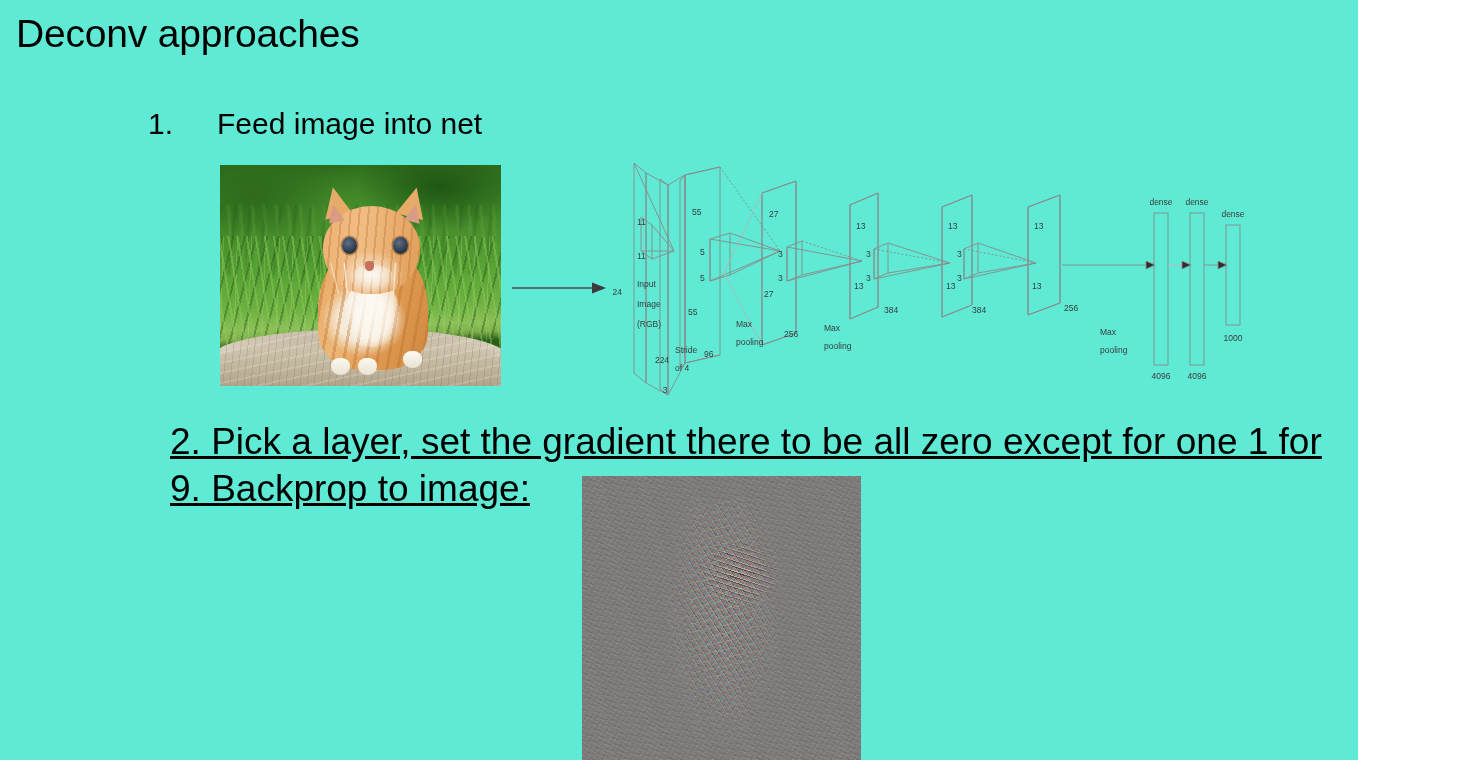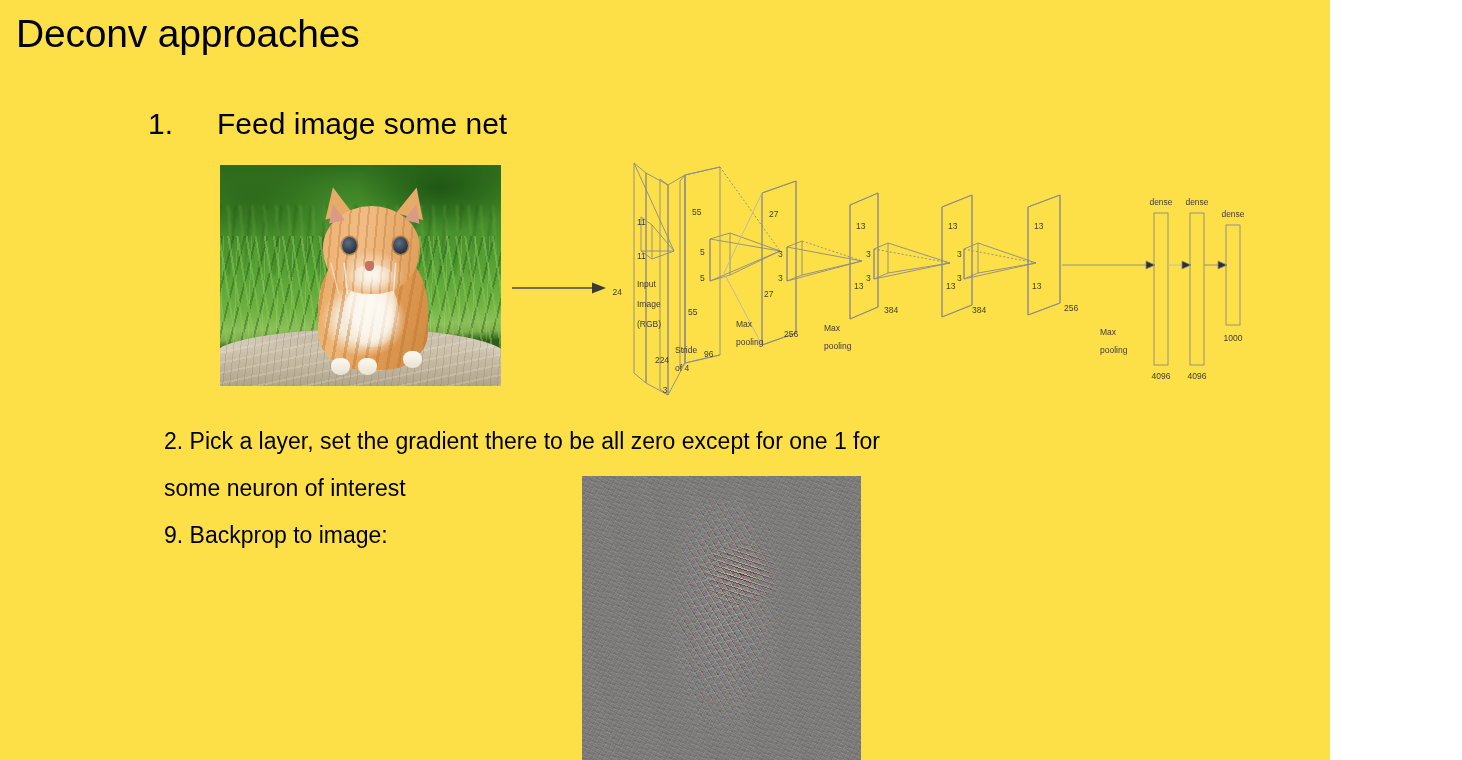--- a/index.html
+++ b/index.html
@@ -9,22 +9,23 @@
     background: #ffffff;
   }
   body {
     font-family: "Liberation Sans", sans-serif;
     color: #000000;
   }
   #slide {
     position: relative;
     width: 1330px;
     height: 760px;
-    background: #fde047;
+    background: #5eead4;
     overflow: hidden;
+    padding-left: 28px;
   }
 
   
   #slide-title {
     position: absolute;
     left: 16px;
     top: 11px;
     font-size: 39px;
     line-height: 46px;
     letter-spacing: -0.2px;
@@ -41,26 +42,27 @@
     align-items: baseline;
     font-size: 30px;
     line-height: 40px;
     white-space: nowrap;
   }
   #step1-row .num { width: 69px; flex: 0 0 69px; }
 
   
   #steps-23 {
     position: absolute;
-    left: 164px;
+    left: 170px;
     top: 418px;
     width: 1210px;
-    font-size: 23px;
+    font-size: 37px;
     line-height: 47px;
     color: #000;
+    text-decoration: underline;
   }
   #steps-23 .ln { display: block; }
 
   
   #cat-photo {
     position: absolute;
     left: 220px;
     top: 165px;
     width: 281px;
     height: 221px;
@@ -239,21 +241,21 @@
 </style>
 </head>
 <body>
 
 <div id="slide">
 
   <div id="slide-title">Deconv approaches</div>
 
   <div id="step1-row">
     <span class="num">1.</span>
-    <span class="txt">Feed image some net</span>
+    <span class="txt">Feed image into net</span>
   </div>
 
   <div id="cat-photo">
     <div class="bg-grass"></div>
     <div class="blades2"></div>
     <div class="blades"></div>
     <div class="ground"></div>
     <div class="ground-tex"></div>
     <div class="kitten">
       <div class="body"></div>
@@ -427,21 +429,20 @@
       <text x="549" y="224" text-anchor="middle">4096</text>
       <text x="585" y="50" text-anchor="middle">dense</text>
       <text x="585" y="224" text-anchor="middle">4096</text>
       <text x="621" y="62" text-anchor="middle">dense</text>
       <text x="621" y="186" text-anchor="middle">1000</text>
     </svg>
   </div>
 
   <div id="steps-23">
     <span class="ln">2. Pick a layer, set the gradient there to be all zero except for one 1 for</span>
-    <span class="ln">some neuron of interest</span>
     <span class="ln">9. Backprop to image:</span>
   </div>
 
   <div id="gradient-image">
     <div class="noise"></div>
     <div class="speckle"></div>
     <div class="speckle-face"></div>
   </div>
 
 </div>

